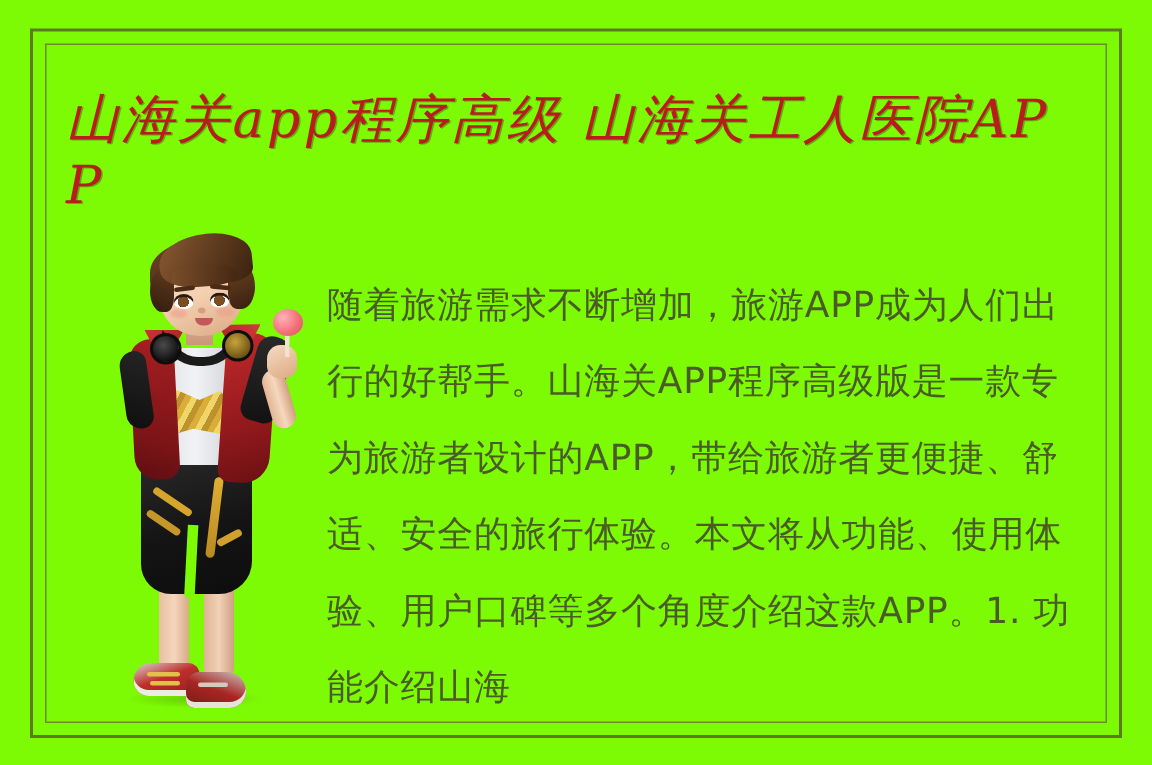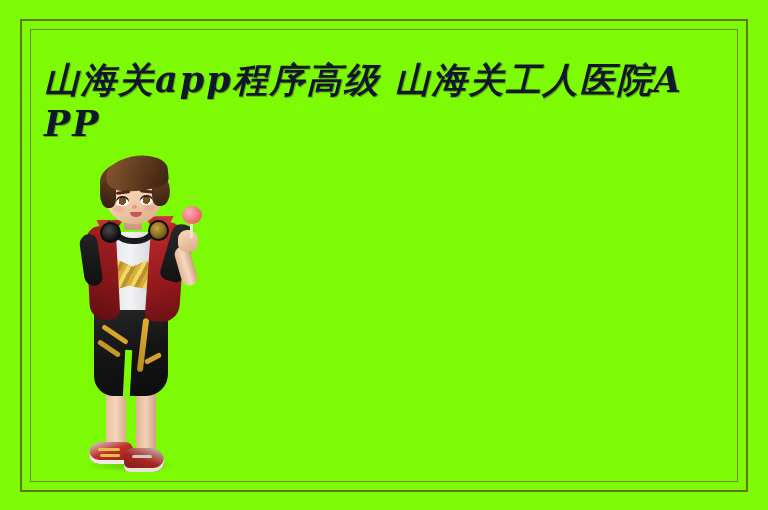--- a/index.html
+++ b/index.html
@@ -44,25 +44,25 @@
   }
 
   
   .title {
     position: absolute;
     left: 44px;
     top: 58px;
     width: 660px;
     font-family: "DejaVu Serif", serif;
     font-size: 35px;
-    font-weight: bold;
+    font-weight: normal;
     font-style: italic;
     line-height: 44px;
     letter-spacing: 2px;
-    color: #0f172a;
+    color: #b91c1c;
     text-shadow: 1px 1px 0 rgba(60,75,20,0.45);
     white-space: normal;
     word-break: break-all;
   }
 
   
   .article-body {
     position: absolute;
     left: 218px;
     top: 178px;
@@ -242,20 +242,21 @@
 </head>
 <body>
 
 <div id="page">
 
   <div class="frame-outer"></div>
   <div class="frame-inner"></div>
 
   <div class="title">山海关app程序高级 山海关工人医院APP</div>
 
+  <div class="article-body">随着旅游需求不断增加，旅游APP成为人们出行的好帮手。山海关APP程序高级版是一款专为旅游者设计的APP，带给旅游者更便捷、舒适、安全的旅行体验。本文将从功能、使用体验、用户口碑等多个角度介绍这款APP。1. 功能介绍山海</div>
 
   <div class="character">
     <div class="ground-shadow"></div>
 
     <div class="leg-l"></div>
     <div class="leg-r"></div>
     <div class="shoe-l"></div>
     <div class="lace-l"></div>
     <div class="lace-l2"></div>
     <div class="shoe-r"></div>

